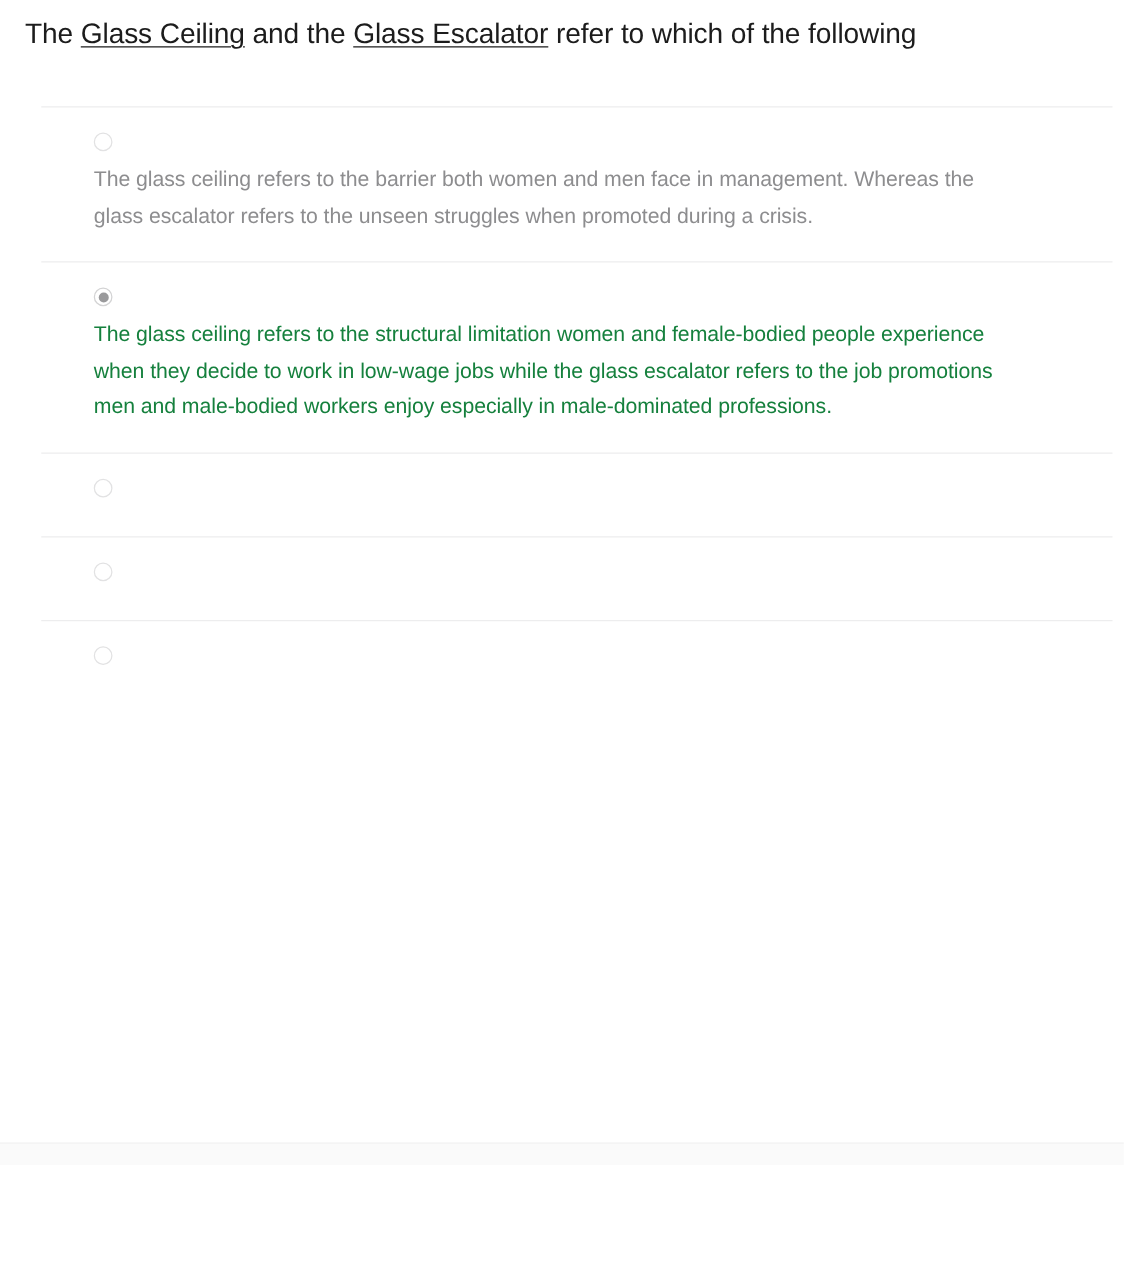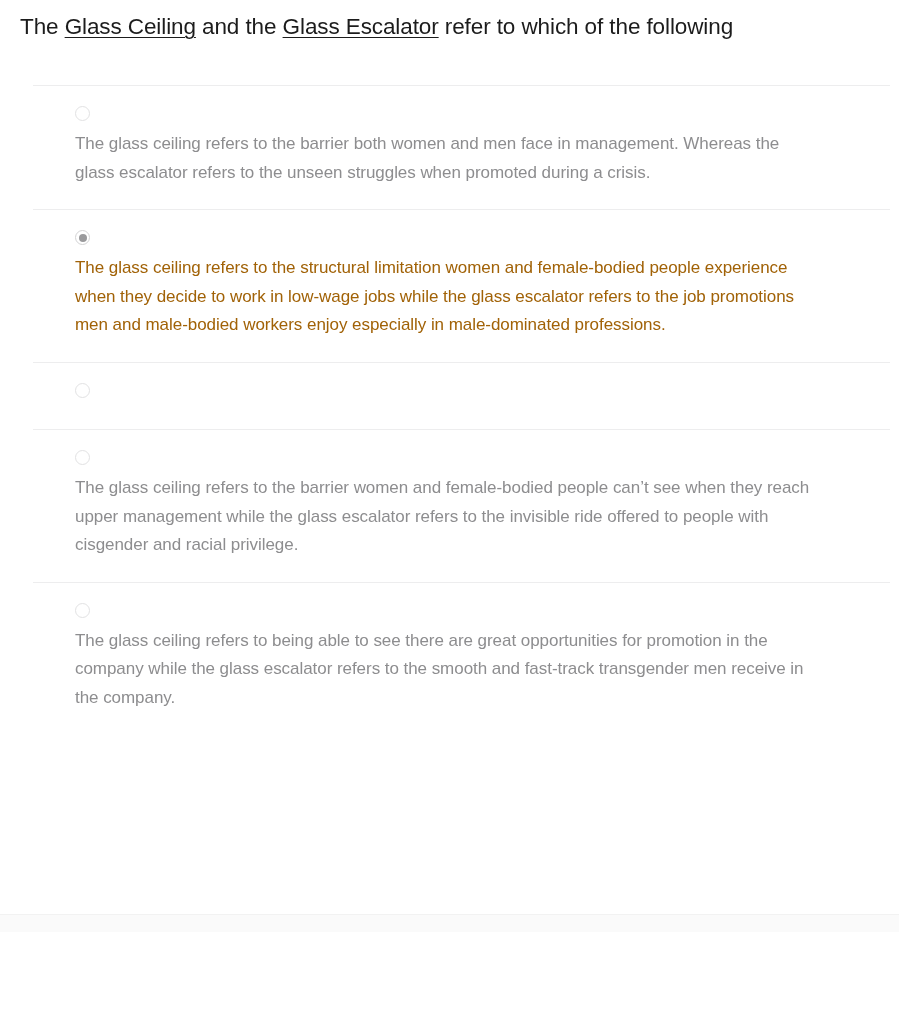--- a/index.html
+++ b/index.html
@@ -89,21 +89,21 @@
   .answer-text {
     font-size: 17px;
     line-height: 28.6px;
     color: #8d8d8f;
     padding-left: 43px;
     padding-right: 50px;
     font-weight: 400;
     letter-spacing: -0.05px;
   }
   .answer-row.selected .answer-text {
-    color: #a16207;
+    color: #15803d;
   }
 
   
   .bottom-band {
     position: absolute;
     left: 0;
     right: 0;
     bottom: 0;
     height: 18px;
     background: #fafafa;
@@ -138,27 +138,25 @@
     <div class="divider"></div>
 
     <div class="answer-row">
       <span class="radio"></span>
     </div>
 
     <div class="divider"></div>
 
     <div class="answer-row">
       <span class="radio"></span>
-      <div class="answer-text">The glass ceiling refers to the barrier women and female-bodied people can’t see when they reach upper management while the glass escalator refers to the invisible ride offered to people with cisgender and racial privilege.</div>
     </div>
 
     <div class="divider"></div>
 
     <div class="answer-row">
       <span class="radio"></span>
-      <div class="answer-text">The glass ceiling refers to being able to see there are great opportunities for promotion in the company while the glass escalator refers to the smooth and fast-track transgender men receive in the company.</div>
     </div>
 
   </div>
 
   <div class="bottom-band"></div>
 
 </div>
 
 </body></html>

